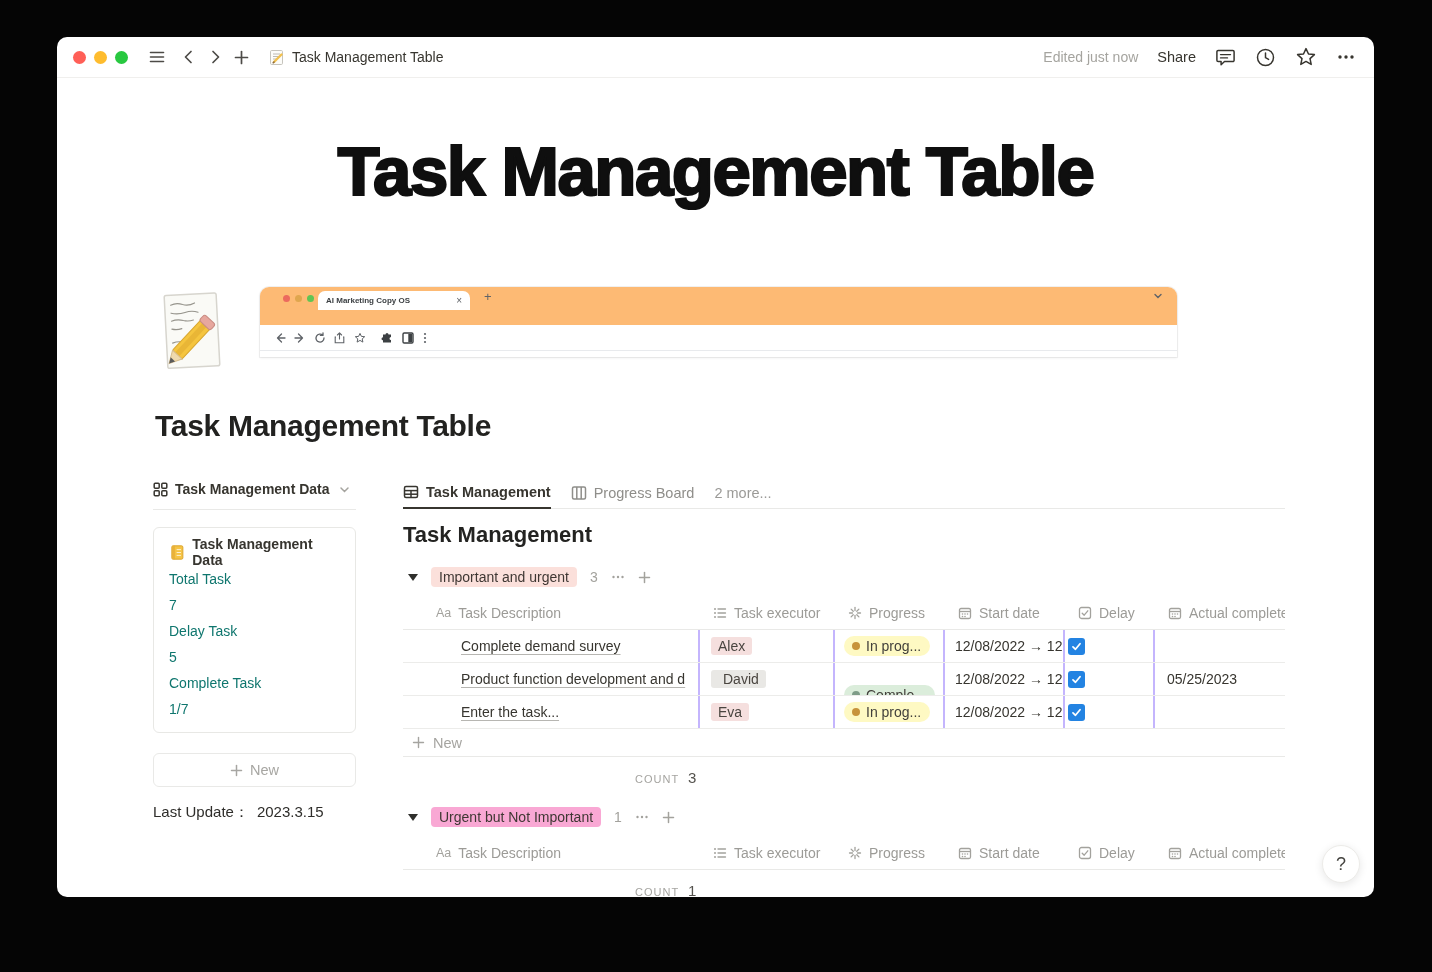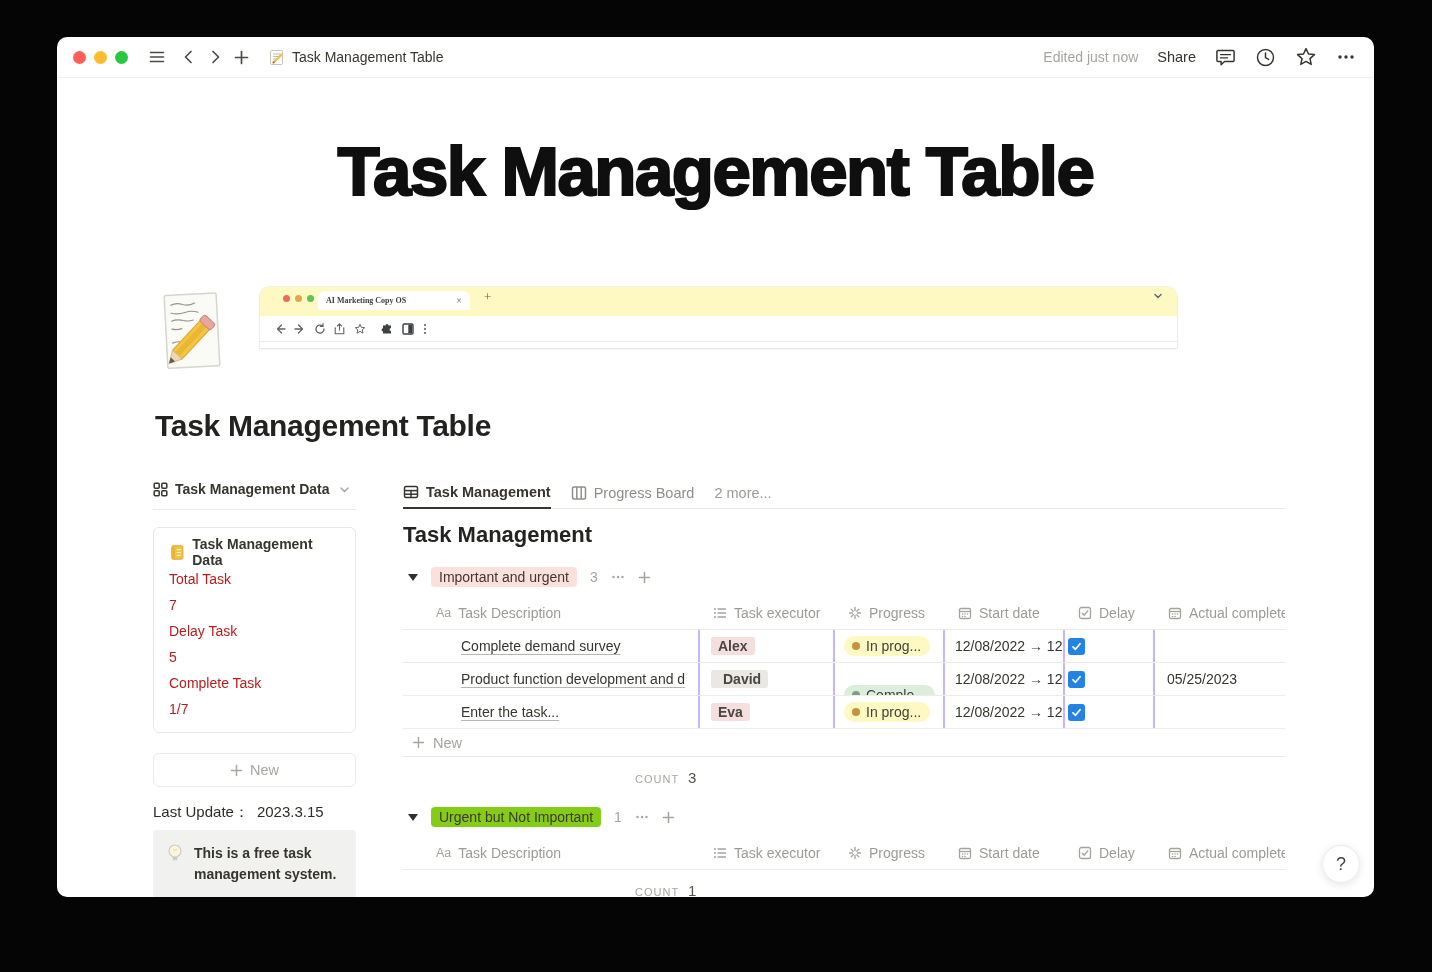--- a/index.html
+++ b/index.html
@@ -22,21 +22,21 @@
   .share { font-size:14.5px; color:#37352F; }
 
   
   .cover { position:relative; height:305px; background:#fff; }
   .hero-title { position:absolute; left:0; right:0; top:54px; text-align:center;
     font-size:69px; font-weight:bold; letter-spacing:-1.5px; color:#0F0F0F;
     -webkit-text-stroke:2.2px #0F0F0F; }
 
   .browser-mock { position:absolute; left:203px; top:209px; width:917px;
     border-radius:9px 9px 0 0; box-shadow:0 0 0 1px rgba(0,0,0,0.05), 0 1px 3px rgba(0,0,0,0.07); }
-  .mock-strip { height:29px; background:#fef9c3; border-radius:9px 9px 0 0; position:relative;font-family:Liberation Serif, serif; }
+  .mock-strip { height:38px; background:#fdba74; border-radius:9px 9px 0 0; position:relative; }
   .mock-dot { position:absolute; top:8px; width:7px; height:7px; border-radius:50%; }
   .mock-tab { position:absolute; left:58px; top:4px; width:152px; height:19px; background:#fff;
     border-radius:7px 7px 0 0; display:flex; align-items:center; padding:0 8px; }
   .mock-tab-title { font-size:8px; font-weight:bold; color:#3C4043; white-space:nowrap; overflow:hidden; flex:1; }
   .mock-close { font-size:10px; color:#5F6368; margin-left:6px; }
   .mock-newtab { position:absolute; left:224px; top:2px; font-size:13px; color:#5F6368; }
   .mock-chevron { position:absolute; right:14px; top:4px; color:#5F6368; }
   .mock-toolbar { height:26px; background:#fff; display:flex; align-items:center; gap:8px;
     padding:0 12px 0 14px; border-bottom:1px solid #E8EAED; }
   .mock-nav { color:#5F6368; display:flex; align-items:center; }
@@ -52,40 +52,40 @@
   .page-title { position:absolute; left:98px; top:372px; font-size:30px; font-weight:bold;
     color:#222220; letter-spacing:-0.3px; }
 
   .sidebar { position:absolute; left:96px; top:440px; width:203px; }
   .view-selector { display:flex; align-items:center; gap:7px; padding:4px 0 12px 0;
     border-bottom:1px solid #E9E9E7; font-size:14px; font-weight:bold; color:#37352F; }
   .vs-chevron { color:#A5A49F; margin-left:2px; }
   .stats-card { margin-top:17px; border:1px solid #E8E8E5; border-radius:6px; padding:12px 15px 10px; }
   .card-title { display:flex; align-items:center; gap:7px; font-size:14px; font-weight:bold;
     color:#37352F; height:24px; margin-bottom:2px; }
-  .stat-line { font-size:14px; color:#b91c1c; height:26px; display:flex; align-items:center; }
+  .stat-line { font-size:14px; color:#0f766e; height:26px; display:flex; align-items:center; }
   .new-button { margin-top:20px; height:34px; border:1px solid #E9E9E7; border-radius:6px;
     display:flex; align-items:center; justify-content:center; gap:7px; color:#A7A6A2; font-size:14.5px; }
   .last-update { margin-top:16px; font-size:15px; color:#2E2D2A; display:flex; gap:8px; }
   .callout { margin-top:8px; background:#F1F1EF; border-radius:4px; padding:13px 12px; display:flex; gap:9px; }
   .callout-text { font-size:14px; font-weight:600; color:#37352F; line-height:21px; }
 
   .main { position:absolute; left:346px; top:440px; width:882px; }
   .tabs { display:flex; align-items:stretch; gap:20px; height:32px; border-bottom:1px solid #E9E9E7; }
   .tab { display:flex; align-items:center; gap:7px; font-size:14.5px; color:#8F8E8A; }
   .tab.active { color:#37352F; font-weight:600; border-bottom:2.5px solid #37352F; margin-bottom:-1px; }
   .more-tabs { display:flex; align-items:center; font-size:14.5px; color:#9B9A97; }
   .section-heading { margin-top:13px; font-size:22px; font-weight:bold; color:#232321; height:26px; }
 
   .group-header { margin-top:18px; height:22px; display:flex; align-items:center; gap:13px; padding-left:5px; }
   .tri-down { width:0; height:0; border-left:5.5px solid transparent; border-right:5.5px solid transparent;
     border-top:7px solid #30302D; }
   .group-pill { font-size:14px; font-weight:500; color:#3F3733; padding:2px 8px; border-radius:4px; }
   .group-pill[data-color="red"] { background:#FBE0DB; }
-  .group-pill[data-color="green"] { background:#84cc16; }
+  .group-pill[data-color="green"] { background:#f9a8d4; }
   .group-count { font-size:14px; color:#A3A29D; }
   .gh-icon { color:#A3A29D; display:flex; align-items:center; }
 
   .ttable { margin-top:9px; }
   .hrow { display:flex; height:33px; border-bottom:1px solid #E9E9E7; }
   .hcell { display:flex; align-items:center; gap:7px; font-size:14px; color:#9C9B97;
     white-space:nowrap; overflow:hidden; }
   .hcell .hicon { flex:none; display:flex; align-items:center; color:#A3A29D; }
   .aa { font-size:12.5px; color:#A3A29D; letter-spacing:0; }
   .c-desc{width:297px;} .c-exec{width:135px;} .c-prog{width:110px;}
@@ -97,21 +97,21 @@
     white-space:nowrap; overflow:hidden; }
   .cell:last-child { border-right:none; }
   .cell.c-desc { padding-left:58px; }
   .cell.c-exec { padding-left:11px; }
   .cell.c-prog { padding-left:9px; }
   .cell.c-start { padding-left:10px; }
   .cell.c-delay { padding-left:3px; }
   .cell.c-actual { padding-left:12px; }
   .desc-link { font-size:14px; font-weight:500; color:#37352F; text-decoration:underline;
     text-decoration-color:#B7B6B2; text-underline-offset:3px; }
-  .person-pill { font-size:14px; color:#4A4540; padding:1px 7px; border-radius:3px;font-weight:bold; }
+  .person-pill { font-size:14px; color:#4A4540; padding:1px 7px; border-radius:3px; }
   .person-pill[data-color="pink"] { background:#F5DFDE; }
   .person-pill[data-color="gray"] { background:#E9E8E5;padding-left:12px; }
   .status-pill { display:inline-flex; align-items:center; gap:6px; font-size:14px; color:#42403B;
     padding:2px 9px 2px 8px; border-radius:11px; max-width:96px; overflow:hidden; }
   .status-pill[data-color="yellow"] { background:#fef9c3; }
   .status-pill[data-color="green"]  { background:#DBEDDB;margin-top:32px; }
   .status-pill .dot { width:8px; height:8px; border-radius:50%; flex:none; }
   .status-pill[data-color="yellow"] .dot { background:#C7933B; }
   .status-pill[data-color="green"] .dot  { background:#7E9C88; }
   .status-pill .st-text { white-space:nowrap; overflow:hidden; }
@@ -352,29 +352,20 @@
           </g>
         </svg>
       <span>New</span>
     </div>
 
     <div class="last-update">
       <span>Last Update：</span>
       <span>2023.3.15</span>
     </div>
 
-    <div class="callout">
-      <svg width="20" height="22" viewBox="0 0 20 22" style="flex:none;">
-          <circle cx="10" cy="8" r="6" fill="#FDF6DC" stroke="#CFCDC6" stroke-width="1.2"></circle>
-          <path d="M7.5 13.5 h5 v3 a1 1 0 0 1 -1 1 h-3 a1 1 0 0 1 -1 -1 Z" fill="#D8D6CF"></path>
-          <line x1="8" y1="15.2" x2="12" y2="15.2" stroke="#B9B7B0" stroke-width="0.8"></line>
-          <path d="M8 6.5 q2 2 4 0" fill="none" stroke="#E5D9A8" stroke-width="1"></path>
-        </svg>
-      <div class="callout-text">This is a free task management system.</div>
-    </div>
   </div>
 
   <div class="main">
     <div class="tabs">
       <div class="tab active">
         <svg width="16" height="16" viewBox="0 0 16 16">
             <g fill="none" stroke="#37352F" stroke-width="1.5">
               <rect x="1.5" y="2.5" width="13" height="11" rx="1.5"></rect>
               <line x1="1.5" y1="6.6" x2="14.5" y2="6.6"></line>
               <line x1="1.5" y1="10.2" x2="14.5" y2="10.2"></line>

